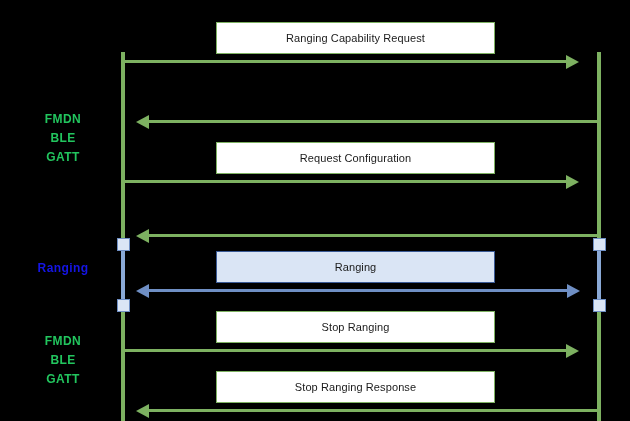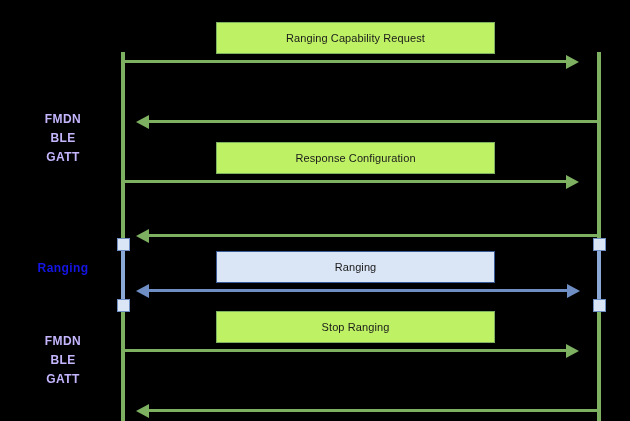--- a/index.html
+++ b/index.html
@@ -48,21 +48,21 @@
     height: 32px;
     box-sizing: border-box;
     display: flex;
     align-items: center;
     justify-content: center;
     font-size: 11px;
     line-height: 1;
     letter-spacing: 0.1px;
   }
   .msg-box.green {
-    background: #bef264;
+    background: #ffffff;
     border: 1px solid #7db161;
     color: #1a1a1a;
   }
   .msg-box.blue {
     background: #dae5f5;
     border: 1px solid #3a5a96;
     color: #1a1a1a;
   }
 
   
@@ -89,21 +89,21 @@
   .side-label {
     position: absolute;
     left: 28px;
     width: 70px;
     text-align: center;
     font-size: 12px;
     font-weight: bold;
     line-height: 19px;
     letter-spacing: 0.4px;
   }
-  .side-label.green-text { color: #c4b5fd; }
+  .side-label.green-text { color: #22c55e; }
   .side-label.blue-text  { color: #1515e6; }
   .side-label span { display: block; }
 </style>
 </head>
 <body>
 
 <div id="canvas">
 
   <div class="lifeline" id="lifeline-left" style="top:52px; height:190px;"></div>
   <div class="lifeline" id="lifeline-left" style="left:121px; top:306px; height:115px;"></div>
@@ -135,32 +135,33 @@
     <span>GATT</span>
   </div>
 
   <div class="msg-box green" style="top:22px;">Ranging Capability Request</div>
   <div class="arrow-shaft green" style="left:123px; top:60px; width:443px;"></div>
   <div class="arrow-head right green" style="left:566px; top:55px;"></div>
 
   <div class="arrow-shaft green" style="left:149px; top:120px; width:448px;"></div>
   <div class="arrow-head left green" style="left:136px; top:115px;"></div>
 
-  <div class="msg-box green" style="top:142px;">Response Configuration</div>
+  <div class="msg-box green" style="top:142px;">Request Configuration</div>
   <div class="arrow-shaft green" style="left:123px; top:180px; width:443px;"></div>
   <div class="arrow-head right green" style="left:566px; top:175px;"></div>
 
   <div class="arrow-shaft green" style="left:149px; top:234px; width:448px;"></div>
   <div class="arrow-head left green" style="left:136px; top:229px;"></div>
 
   <div class="msg-box blue" style="top:251px;">Ranging</div>
   <div class="arrow-shaft blue" style="left:149px; top:289px; width:418px;"></div>
   <div class="arrow-head left blue" style="left:136px; top:284px;"></div>
   <div class="arrow-head right blue" style="left:567px; top:284px;"></div>
 
   <div class="msg-box green" style="top:311px;">Stop Ranging</div>
   <div class="arrow-shaft green" style="left:123px; top:349px; width:443px;"></div>
   <div class="arrow-head right green" style="left:566px; top:344px;"></div>
 
+  <div class="msg-box green" style="top:371px;">Stop Ranging Response</div>
   <div class="arrow-shaft green" style="left:149px; top:409px; width:448px;"></div>
   <div class="arrow-head left green" style="left:136px; top:404px;"></div>
 
 </div>
 
 </body></html>

